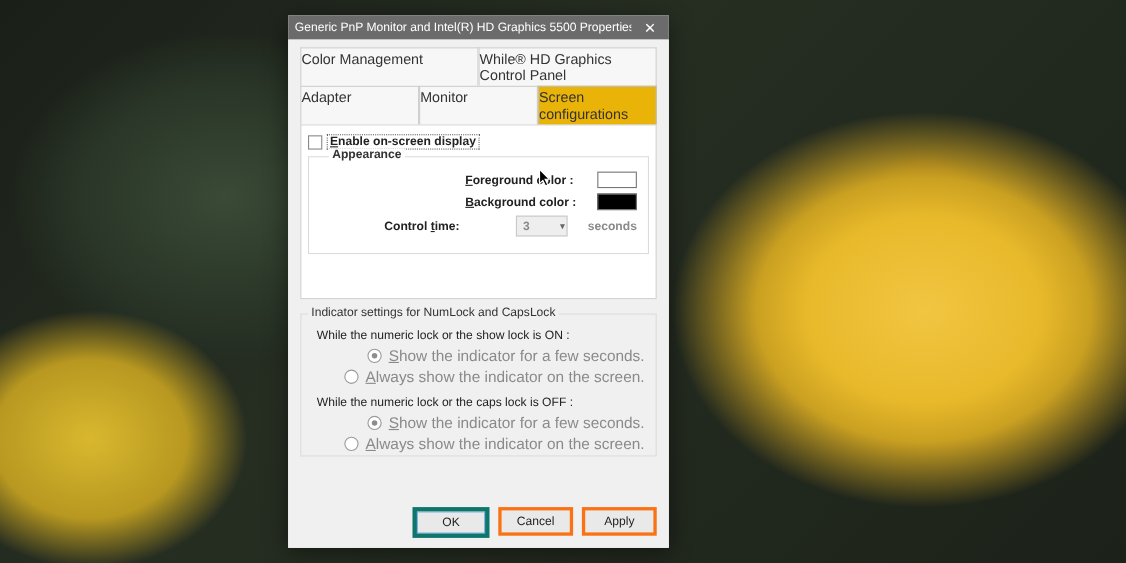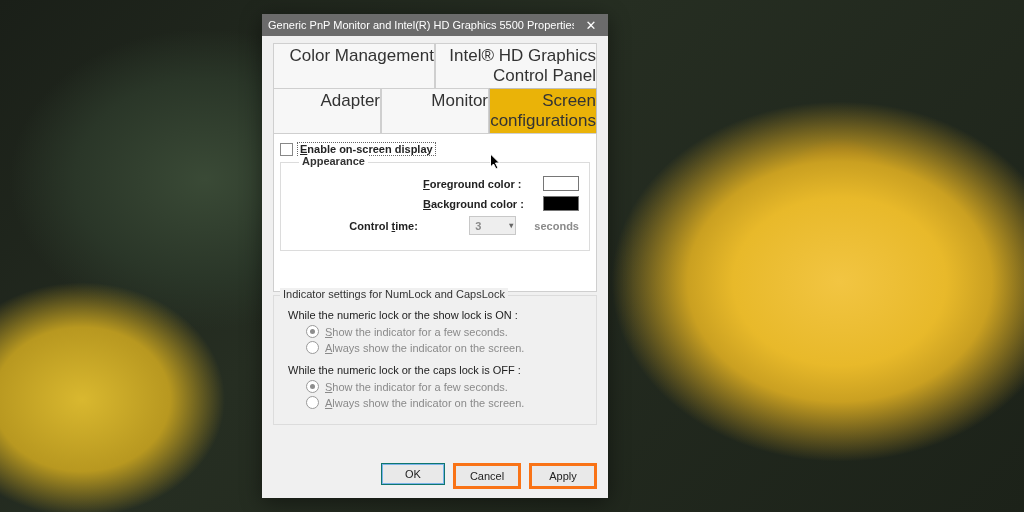--- a/index.html
+++ b/index.html
@@ -11,67 +11,67 @@
     radial-gradient(ellipse 260px 200px at 20% 35%, #3a4a36 0%, #2a3628 50%, rgba(0,0,0,0) 75%),
     linear-gradient(135deg,#1a1f18 0%,#262e22 40%,#1c2219 100%);
     filter:blur(0.3px);}
   .window{position:absolute;left:262px;top:14px;width:346px;height:484px;background:#fff;box-shadow:0 4px 20px rgba(0,0,0,.45);}
   .titlebar{height:22px;background:#6b6b6b;color:#fff;display:flex;align-items:center;font-size:11px;}
   .titlebar .title{flex:1;padding-left:6px;white-space:nowrap;overflow:hidden;}
   .titlebar .close{width:34px;height:22px;display:flex;align-items:center;justify-content:center;font-size:13px;}
   .client{position:absolute;left:0;right:0;top:22px;bottom:0;background:#f0f0f0;}
   .tabstrip{position:relative;margin:7px 11px 0 11px;}
   .tabrow{display:flex;justify-content:center;gap:0;}
-  .tab{border:1px solid #cfcfcf;border-bottom:none;background:#f7f7f7;font-size:17px;padding:2px 0 2px 0;text-align:right;color:#333;position:relative;}
+  .tab{border:1px solid #cfcfcf;border-bottom:none;background:#f7f7f7;font-size:13px;padding:2px 0 2px 0;text-align:left;color:#333;position:relative;}
   .tabrow.top .tab{flex:1;}
   .tabrow.bot .tab{flex:1;}
   .tab.active{background:#eab308;border-color:#bfbfbf;z-index:2;}
   .tabpanel{border:1px solid #cfcfcf;background:#fff;margin:0 11px 0 11px;padding:7px 6px 10px 6px;min-height:140px;font-weight:bold;}
   .chk-row{display:flex;align-items:center;gap:4px;margin:1px 0 3px 0;}
   .chk{width:11px;height:11px;border:1px solid #888;background:#fff;}
   .chk-label{border:1px dotted #666;padding:0 2px;font-size:11px;color:#222;}
   .group{border:1px solid #dcdcdc;margin-top:6px;padding:8px 10px 10px 10px;position:relative;}
   .group>.legend{position:absolute;top:-8px;left:18px;background:#fff;padding:0 3px;font-size:11px;color:#333;}
   .field{display:flex;align-items:center;margin:5px 0;gap:18px;font-size:11px;color:#222;justify-content:flex-end;}
   .field .lbl{width:102px;}
   .swatch{width:34px;height:13px;border:1px solid #767676;}
   .swatch.white{background:#fff;}
   .swatch.black{background:#000;}
   .combo{width:38px;height:17px;border:1px solid #c8c8c8;background:#eee;display:inline-flex;align-items:center;justify-content:space-between;padding:0 2px 0 5px;color:#666;font-size:11px;}
   .combo .arrow{font-size:8px;color:#666;}
   .grey{color:#8a8a8a;}
-  .indic-group{border:1px solid #dcdcdc;margin:3px 11px 0 11px;padding:10px 10px 12px 10px;position:relative;background:#f0f0f0;}
+  .indic-group{border:1px solid #dcdcdc;margin:13px 11px 0 11px;padding:10px 10px 0 10px;position:relative;background:#f0f0f0;}
   .indic-group>.legend{position:absolute;top:-8px;left:6px;background:#f0f0f0;padding:0 3px;font-size:11px;color:#333;}
   .subhead{font-size:11px;color:#222;margin:3px 0 4px 4px;}
-  .radio-row{display:flex;align-items:center;gap:6px;margin:3px 0 3px 22px;font-size:11px;}
+  .radio-row{display:flex;align-items:center;gap:6px;margin:3px 0 3px 22px;font-size:14px;justify-content:flex-end;}
   .radio{width:11px;height:11px;border:1px solid #9a9a9a;border-radius:50%;background:#fff;display:flex;align-items:center;justify-content:center;}
   .radio.sel::after{content:"";width:5px;height:5px;border-radius:50%;background:#8d8d8d;}
   .buttons{position:absolute;right:11px;bottom:9px;display:flex;gap:8px;}
   .btn{width:62px;height:20px;border:3px solid #f97316;background:#e9e9e9;font-size:11px;display:flex;align-items:center;justify-content:center;color:#222;}
-  .btn.default{border:1px solid #0f766e;box-shadow:inset 0 0 0 1px #7bb3ea;}
+  .btn.default{border:4px solid #0f766e;box-shadow:inset 0 0 0 1px #7bb3ea;}
   .u{text-decoration:underline;}
   .cursor{position:absolute;left:490px;top:154px;width:13px;height:18px;pointer-events:none;}
 </style>
 </head>
 <body>
 
 <div class="desktop"></div>
 
 <div class="window">
   <div class="titlebar">
     <div class="title">Generic PnP Monitor and Intel(R) HD Graphics 5500 Properties</div>
     <div class="close">✕</div>
   </div>
 
   <div class="client">
 
     <div class="tabstrip">
       <div class="tabrow top">
         <div class="tab">Color Management</div>
-        <div class="tab">Intel® HD Graphics Control Panel</div>
+        <div class="tab">While® HD Graphics Control Panel</div>
       </div>
       <div class="tabrow bot">
         <div class="tab">Adapter</div>
         <div class="tab">Monitor</div>
         <div class="tab active">Screen configurations</div>
       </div>
     </div>
 
     <div class="tabpanel">
       <div class="chk-row">

